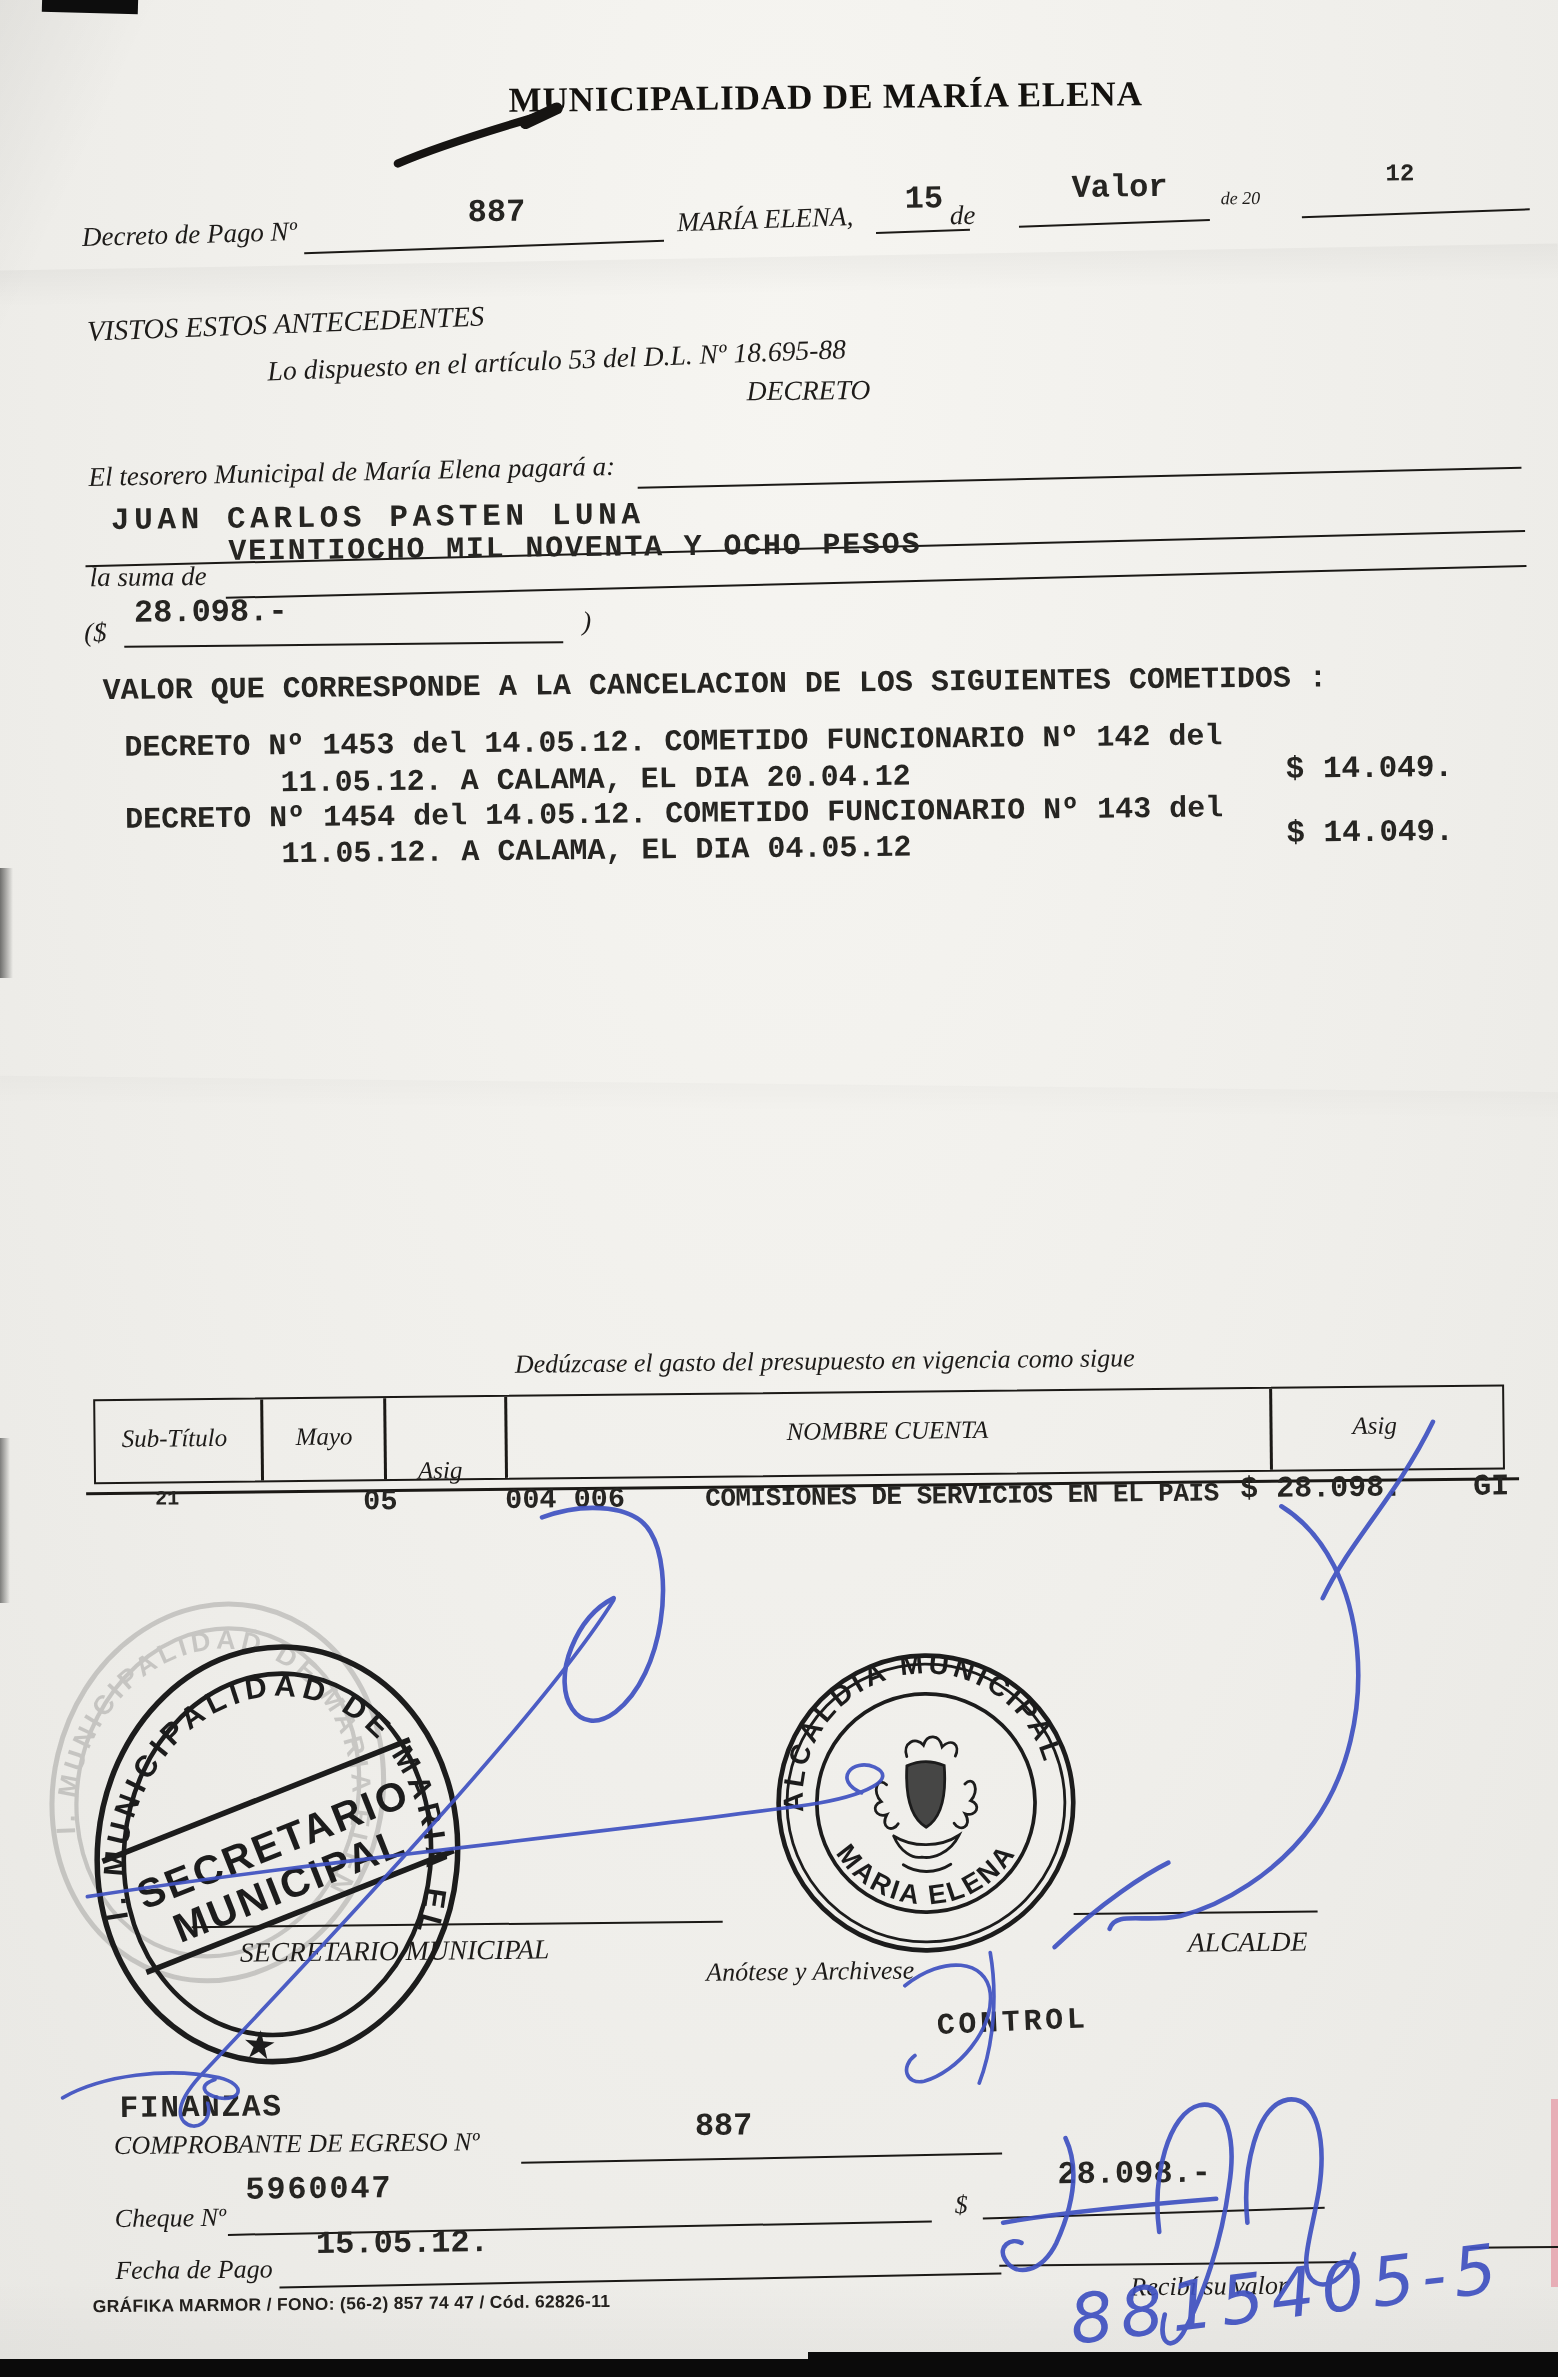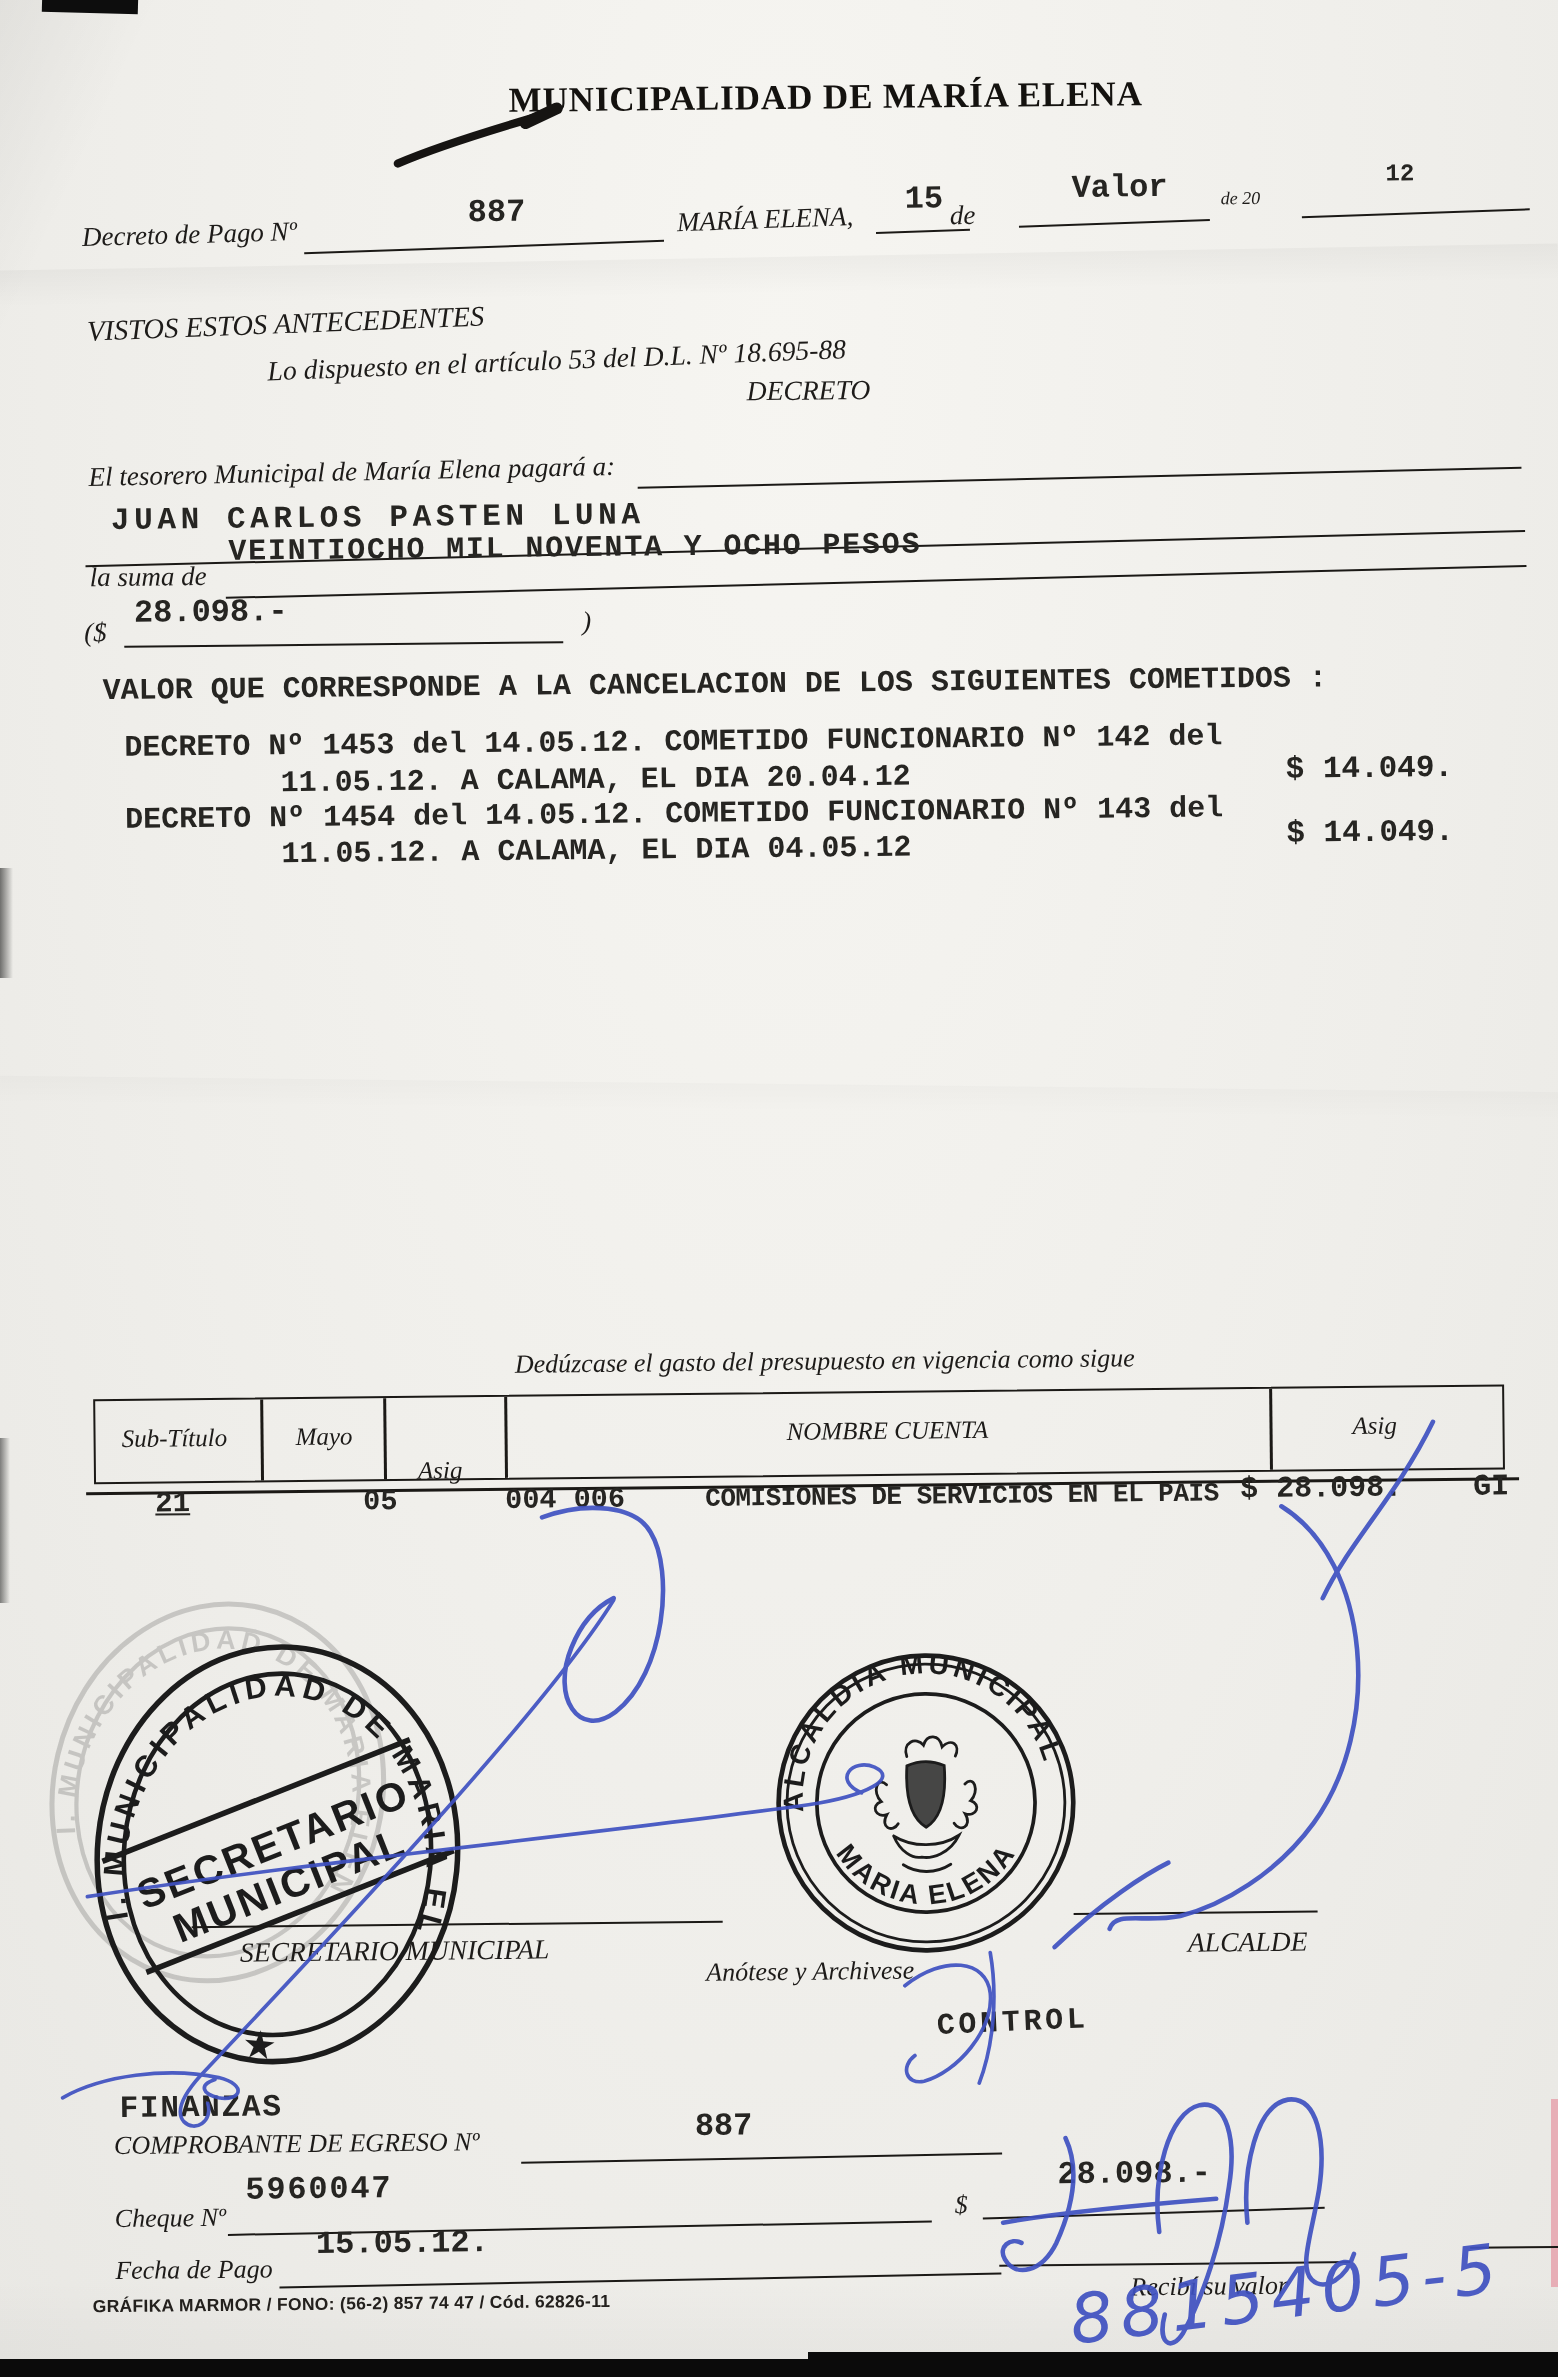--- a/index.html
+++ b/index.html
@@ -79,21 +79,21 @@
       <div style="position:absolute;left:288px;top:0;width:2.8px;height:100%;background:#1b1916;"></div>
       <div style="position:absolute;left:409px;top:0;width:2.8px;height:100%;background:#1b1916;"></div>
       <div style="position:absolute;left:1174px;top:0;width:2.8px;height:100%;background:#1b1916;"></div>
       <div class="abs it" style="left:26px;top:24px;font-size:25px;">Sub-Título</div>
       <div class="abs it" style="left:200px;top:24px;font-size:25px;">Mayo</div>
       <div class="abs it" style="left:322px;top:12px;font-size:25px;margin-top:47px;">Asig</div>
       <div class="abs it" style="left:691px;top:24px;font-size:25px;">NOMBRE CUENTA</div>
       <div class="abs it" style="left:1257px;top:24px;font-size:25px;">Asig</div>
     </div>
     <div class="ln" style="left:83px;top:1485px;width:1433px;border-top-width:3.7px;"></div>
-    <div class="abs tw" style="left:152px;top:1481px;font-size:29px;text-decoration:underline;">21</div>
+    <div class="abs tw" style="left:152px;top:1481px;font-size:20px;">21</div>
     <div class="abs tw" style="left:360px;top:1481px;font-size:28.5px;">05</div>
     <div class="abs tw" style="left:502px;top:1481px;font-size:28.5px;">004 006</div>
     <div class="abs tw" style="left:702px;top:1483px;font-size:26px;letter-spacing:-0.5px;">COMISIONES DE SERVICIOS EN EL PAIS</div>
     <div class="abs tw" style="left:1237px;top:1477px;font-size:30px;">$ 28.098.</div>
     <div class="abs tw" style="left:1470px;top:1477px;font-size:30px;">GI</div>
 
     <svg style="position:absolute;left:27.6px;top:1580px;opacity:0.18;transform:rotate(14deg);" width="367" height="413" viewBox="0 0 430 490">
       <ellipse cx="215" cy="245" rx="195" ry="225" fill="none" stroke="#1c1c1c" stroke-width="6"></ellipse>
       <ellipse cx="215" cy="245" rx="166" ry="196" fill="none" stroke="#1c1c1c" stroke-width="5"></ellipse>
       <defs>

